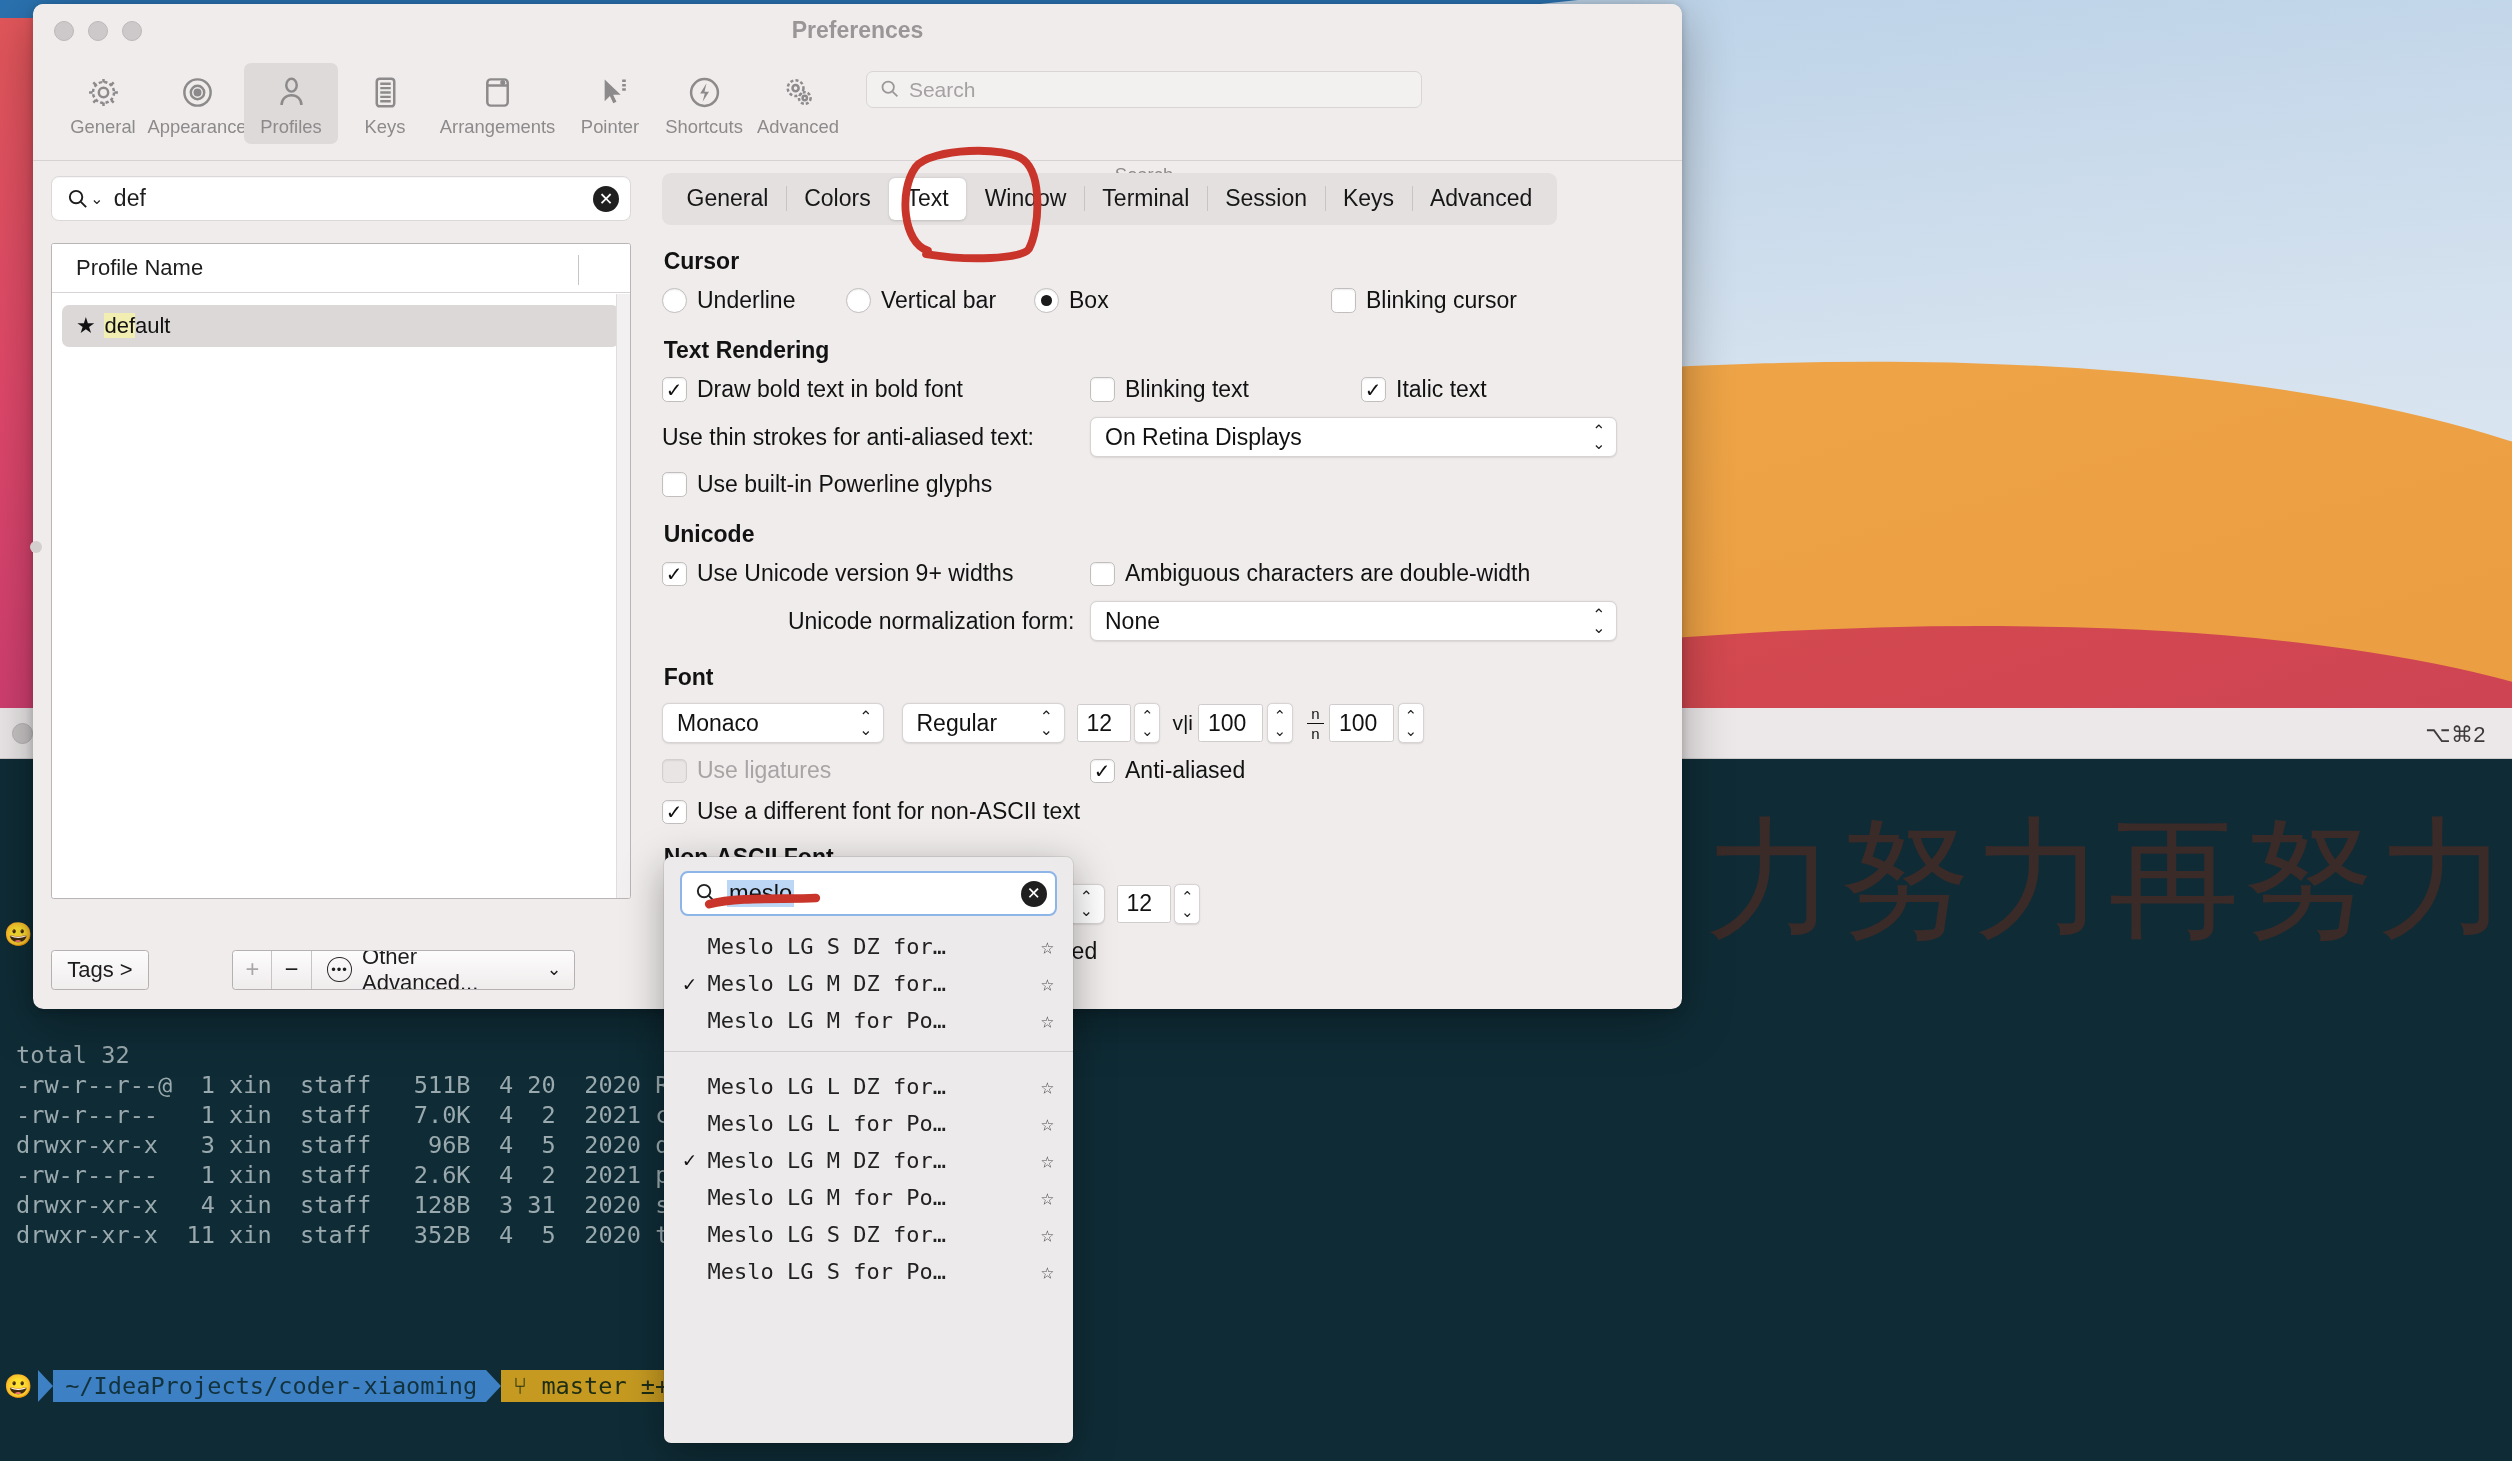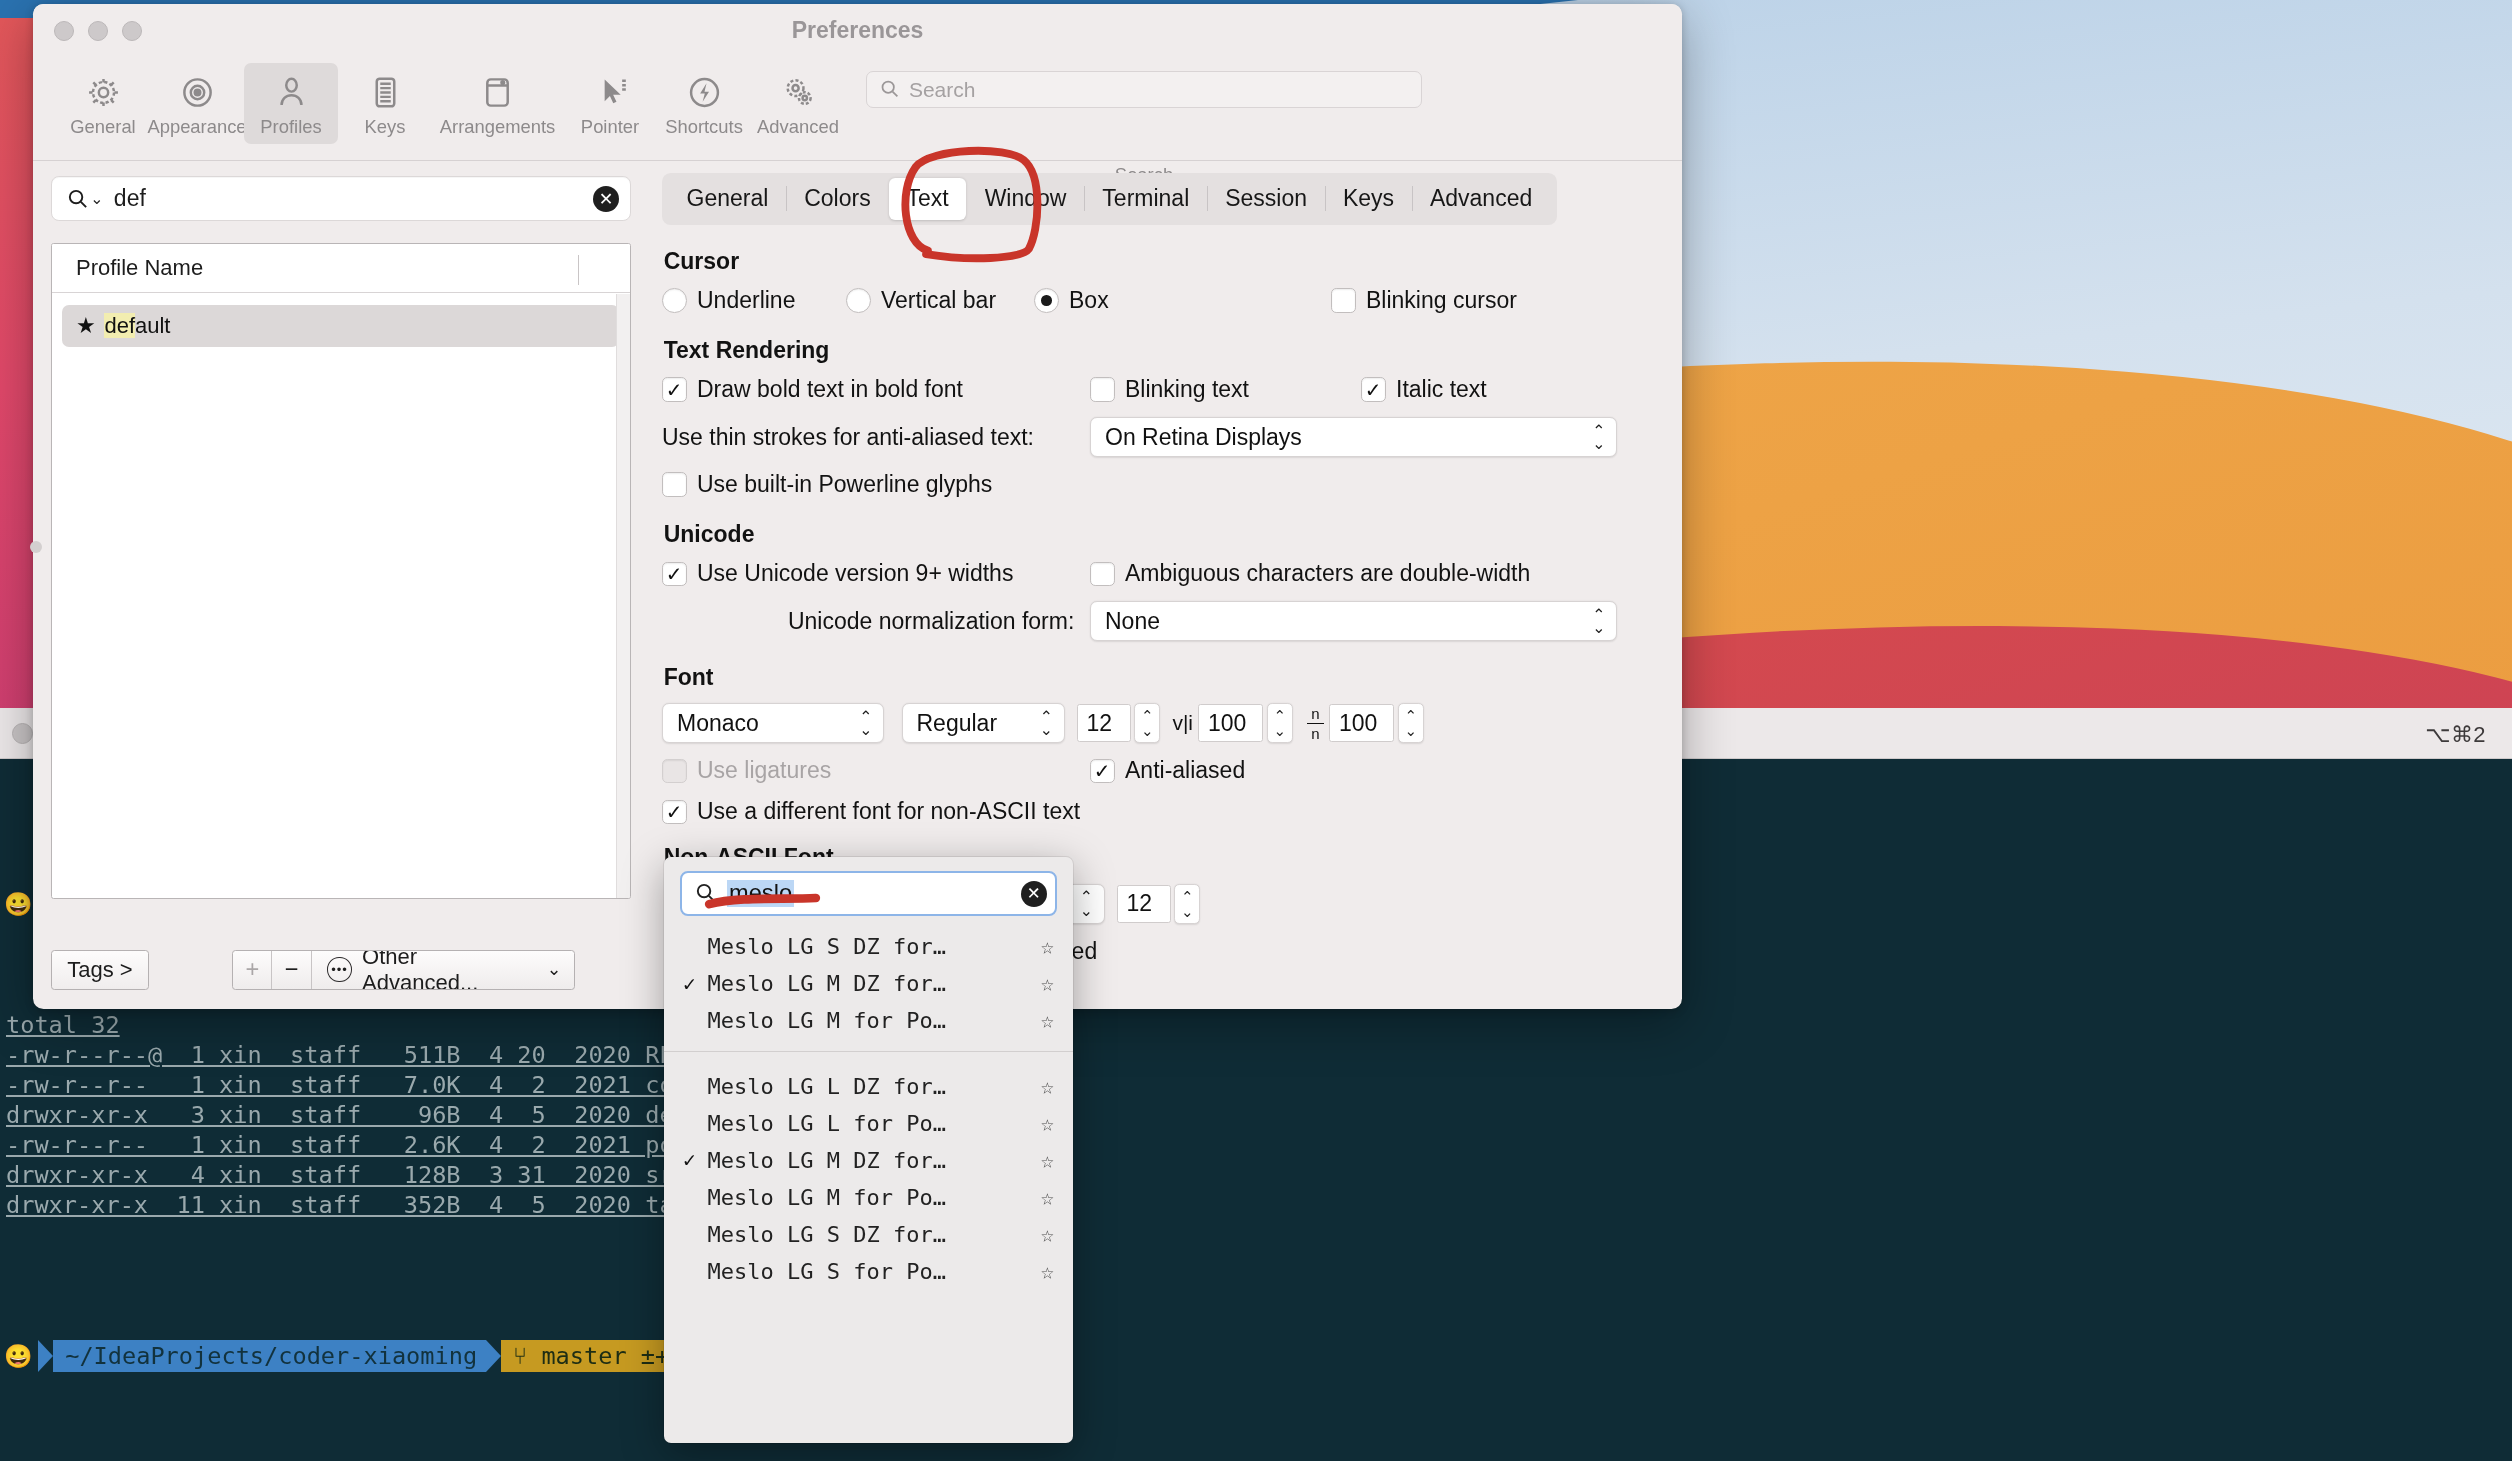--- a/index.html
+++ b/index.html
@@ -69,21 +69,21 @@
     font-family: "DejaVu Sans Mono", "Liberation Mono", monospace;
     font-size: 23.6px; line-height: 30px; color: #9aa9ad;
     padding: 5.2px 0 0 0;
     white-space: pre;
   }
   .term-wm {
     position: absolute; right: 0px; top: 105px;
     font-size: 131px; color: #3a2a28; font-family: "DejaVu Sans", sans-serif;
     letter-spacing: 3.5px; white-space: nowrap; pointer-events: none;
   }
-  .tl { position: relative; padding-left: 6px; height: 30px; text-decoration: underline; }
+  .tl { position: relative; padding-left: 16px; height: 30px; }
   
   .prompt { display: flex; align-items: center; height: 32px; margin: 0; }
   .pl-emoji { font-size: 23px; width: 38px; text-align: center; }
   .pl-seg {
     display: flex; align-items: center; height: 32px; padding: 0 8.7px 0 12.2px;
     font-size: 23.6px; font-family: "DejaVu Sans Mono","Liberation Mono",monospace;
   }
   .pl-blue { background: #3d81c4; color: #12323d; }
   .pl-gold { background: #c69a21; color: #1d2d14; }
   .pl-arrow { width: 0; height: 0; border-top: 16px solid transparent; border-bottom: 16px solid transparent; }
@@ -282,20 +282,21 @@
   <div class="wp-red"></div>
   <div class="wp-magenta"></div>
 </div>
 
 <div id="terminal">
   <div class="term-titlebar">
     <div class="term-dot"></div>
     <div class="term-shortcut">⌥⌘2</div>
   </div>
   <div class="term-body">
+    <div class="term-wm">力努力再努力</div>
 
     
     <div class="prompt" style="margin-top:3.5px;">
       <span class="pl-emoji">😀</span>
       <span class="pl-arrow pl-arrow-blue"></span>
       <span class="pl-seg pl-blue">~/IdeaProjects/coder-xiaoming</span>
       <span class="pl-arrow pl-arrow-blue" style="border-left-color:#3d81c4"></span>
       <span class="pl-seg pl-gold">⑂&nbsp;<span>master ±+</span></span>
       <span class="pl-arrow pl-arrow-gold"></span>
       <span class="pl-cmd">ll</span>

